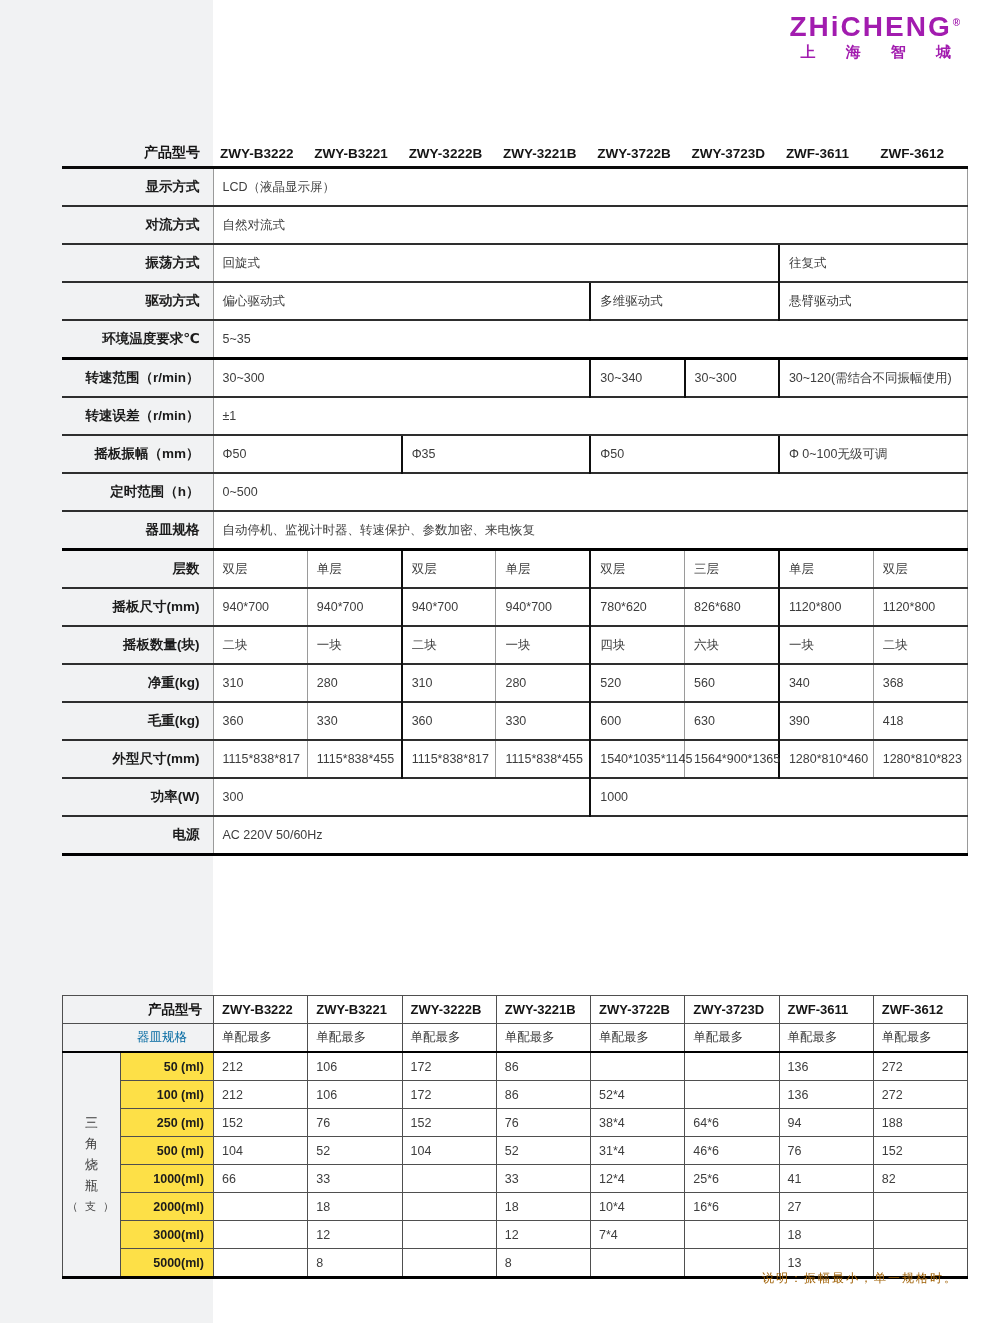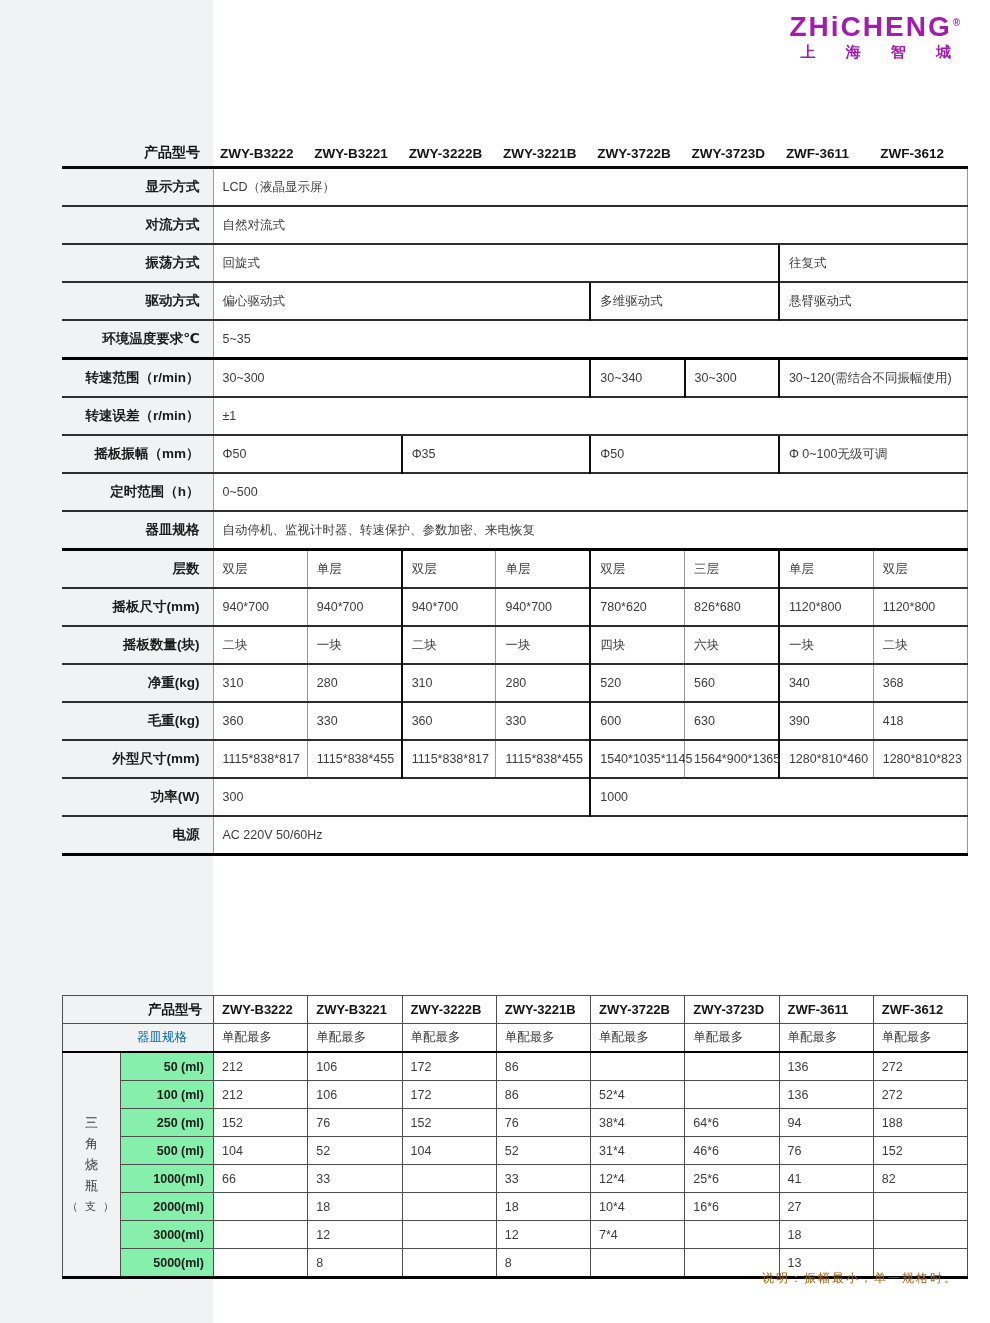--- a/index.html
+++ b/index.html
@@ -30,21 +30,21 @@
 
   
   #flask-table{position:absolute;left:62px;top:995px;width:906px;border-collapse:collapse;
                table-layout:fixed;border-bottom:3px solid #000;}
   #flask-table td{border:1px solid #4f4f4f;vertical-align:middle;white-space:nowrap;height:25px;}
   tr.t2-header td{border-top:3px solid #000;height:25px;}
   .t2-hlabel{font-weight:bold;color:#151515;text-align:right;padding-right:11px;font-size:13.5px;border-left:none;}
   .t2-mh{font-weight:bold;color:#151515;padding-left:8px;font-size:13px;}
   .t2-speclabel{text-align:right;padding-right:26px;color:#0369a1;font-size:12.5px;border-left:none;}
   .t2-val{color:#3d3d3d;padding-left:8px;font-size:12.5px;}
-  .t2-rlabel{font-weight:bold;color:#1b1b1b;background:#86efac;text-align:right;padding-right:9px;font-size:12.5px;}
+  .t2-rlabel{font-weight:bold;color:#1b1b1b;background:#fde047;text-align:right;padding-right:9px;font-size:12.5px;}
   .t2-group{background:#f1f2f3;text-align:center;border-left:none;padding:4px 0;}
   .t2-group div{line-height:21px;font-size:13px;color:#3a3a3a;}
   .t2-group div.paren{font-size:11px;letter-spacing:2px;color:#4a4a4a;}
   #flask-table tr.t2-first td{border-top:2px solid #000;}
 
   
   .note{position:absolute;top:1270px;right:32px;font-size:12px;color:#a16207;letter-spacing:2px;}
 </style>
 </head>
 <body>

